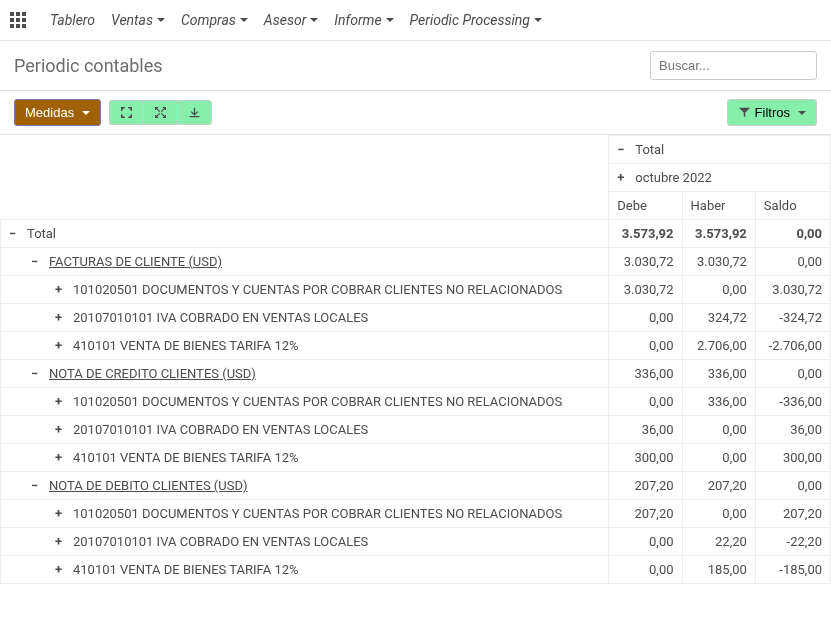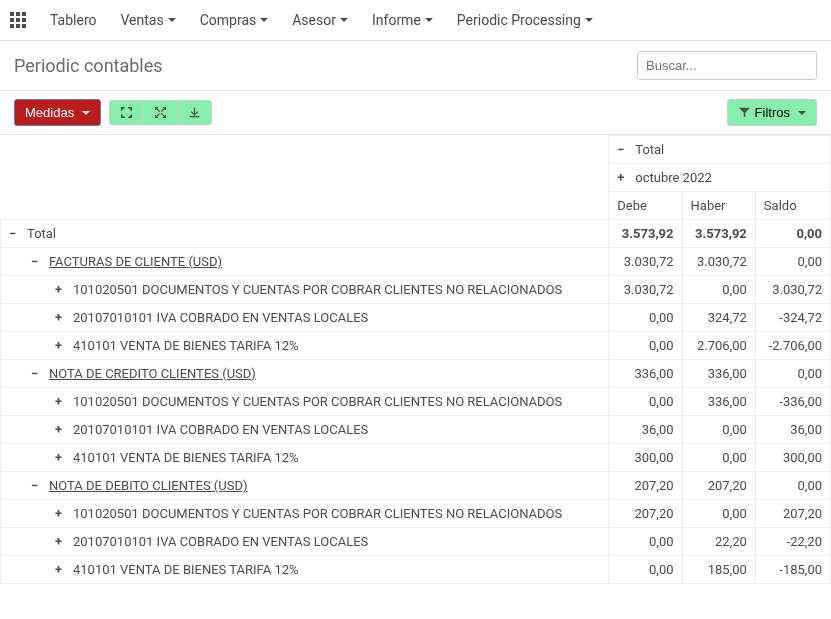--- a/index.html
+++ b/index.html
@@ -1,30 +1,30 @@
 <!DOCTYPE html>
 <html><head>
 <meta charset="utf-8">
 <style>
 * { box-sizing: border-box; margin: 0; padding: 0; }
 body { font-family: -apple-system, BlinkMacSystemFont, "Segoe UI", Roboto, "Helvetica Neue", Arial, sans-serif; font-size: 14px; color: #4c4c4c; background: #fff; width: 831px; height: 619px; overflow: hidden; }
 .topnav { display: flex; align-items: center; padding: 8px 10px; border-bottom: 1px solid #e5e5e5; }
 .topnav .apps-icon { display: grid; grid-template-columns: repeat(3,4px); grid-template-rows: repeat(3,4px); gap: 2px; margin-right: 16px; cursor: pointer; }
 .topnav .apps-icon span { width: 4px; height: 4px; background: #4c4c4c; }
 .brand { font-size: 20px; color: #4c4c4c; margin-right: 18px; }
-.menu { display: flex; gap: 8px; flex-wrap: nowrap; overflow: hidden; }
+.menu { display: flex; gap: 0; flex-wrap: nowrap; overflow: hidden; font-style: italic; }
 .menu-item { padding: 4px 8px; font-size: 14px; color: #4c4c4c; white-space: nowrap; cursor: pointer; display: flex; align-items: center; }
 .caret { margin-left: 4px; border-top: 4px solid #4c4c4c; border-left: 4px solid transparent; border-right: 4px solid transparent; width: 0; height: 0; display: inline-block; }
 .subheader { display: flex; align-items: center; padding: 10px 14px; border-bottom: 1px solid #e5e5e5; }
 .page-title { font-size: 18px; color: #6d6d6d; flex: 1; }
-.search-box { width: 180px; border-radius: 8px; }
+.search-box { width: 167px; border-radius: 8px; }
 .search-box input { width: 100%; padding: 6px 8px; border: 1px solid #ccc; border-radius: 3px; font-size: 13px; }
 .toolbar { display: flex; align-items: center; padding: 8px 14px; border-bottom: 1px solid #e5e5e5; }
 .btn { padding: 5px 10px; border: 1px solid #ccc; background: #86efac; font-size: 13px; border-radius: 3px; cursor: pointer; display: inline-flex; align-items: center; gap: 4px; }
-.btn-primary { background: #b91c1c; color: #fff; border-color: #7c7bad; }
+.btn-primary { background: #a16207; color: #fff; border-color: #7c7bad; }
 .btn-group { display: flex; margin-left: 8px; }
 .btn-group .btn { border-radius: 0; border-right: none; }
 .btn-group .btn:first-child { border-top-left-radius: 3px; border-bottom-left-radius: 3px; }
 .btn-group .btn:last-child { border-top-right-radius: 3px; border-bottom-right-radius: 3px; border-right: 1px solid #ccc; }
 .toolbar-right { margin-left: auto; display: flex; gap: 8px; }
 .pivot-container { overflow: auto; height: calc(619px - 140px); }
 table.pivot { border-collapse: collapse; width: 100%; font-size: 13px; }
 table.pivot th, table.pivot td { border: 1px solid #ededed; padding: 6px 8px; }
 table.pivot th { font-weight: normal; text-align: left; color: #4c4c4c; }
 table.pivot td.num { text-align: right; white-space: nowrap; min-width: 55px; }

